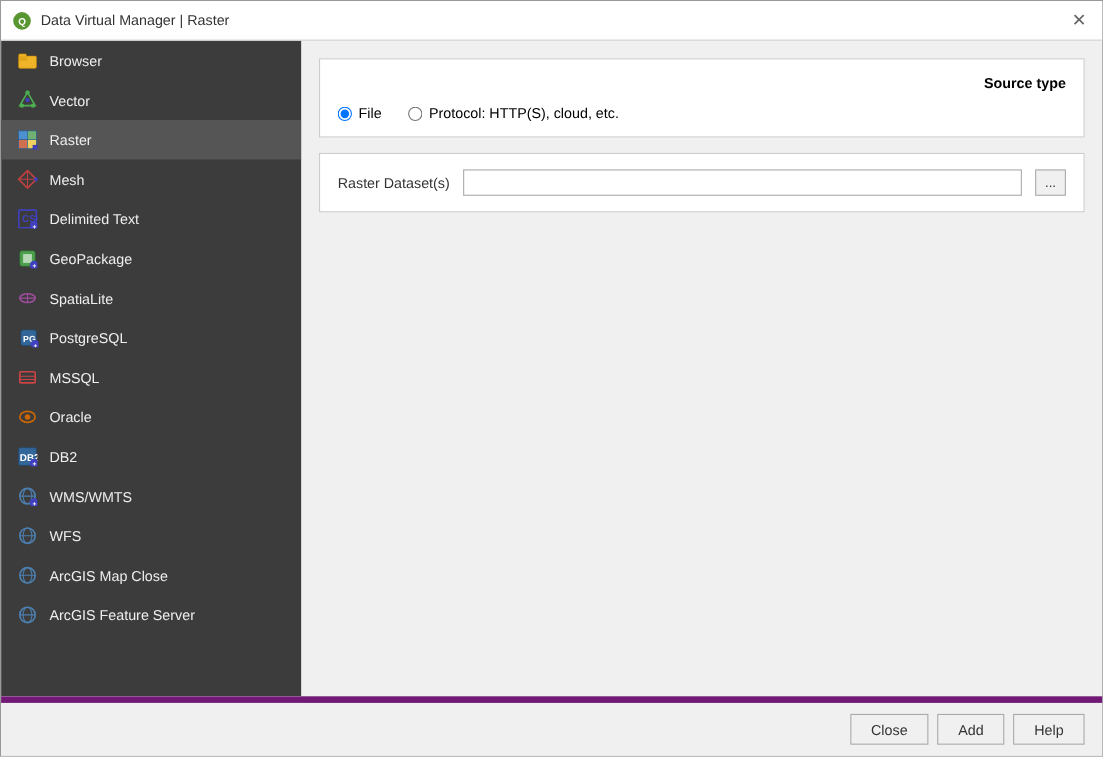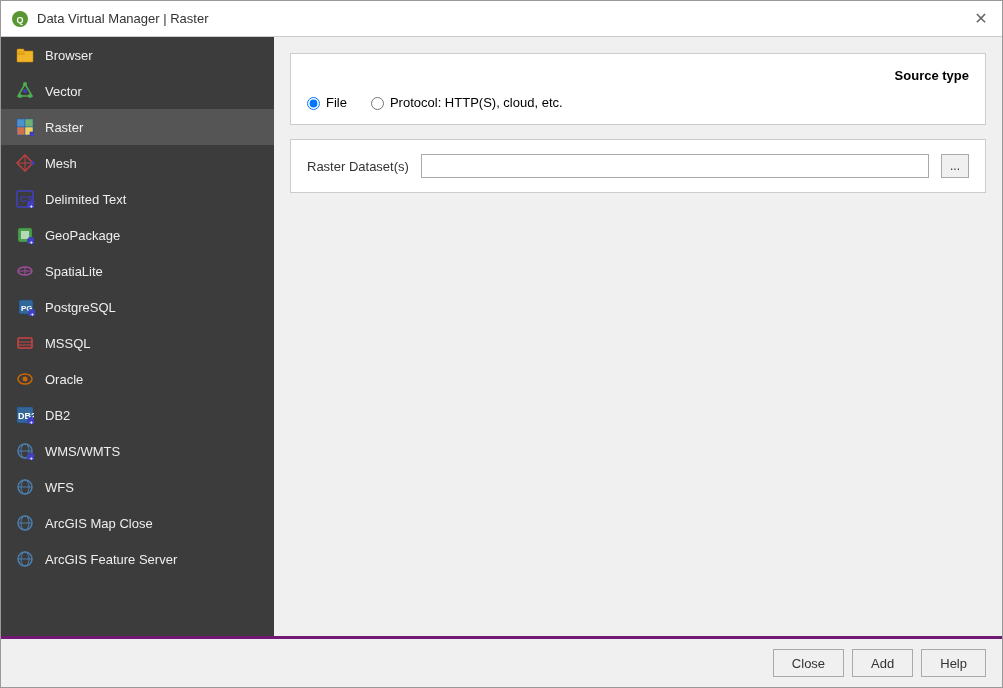--- a/index.html
+++ b/index.html
@@ -173,21 +173,21 @@
       color: #333;
     }
 
     .spacer { flex: 1; }
 
     .footer {
       display: flex;
       justify-content: flex-end;
       gap: 8px;
       padding: 10px 16px;
-      border-top: 3px solid #701a75;
+      border-top: 6px solid #701a75;
       background: #f0f0f0;
     }
 
     .footer-btn {
       padding: 5px 18px;
       border: 1px solid #aaa;
       background: #f0f0f0;
       cursor: pointer;
       font-size: 13px;
       color: #333;

